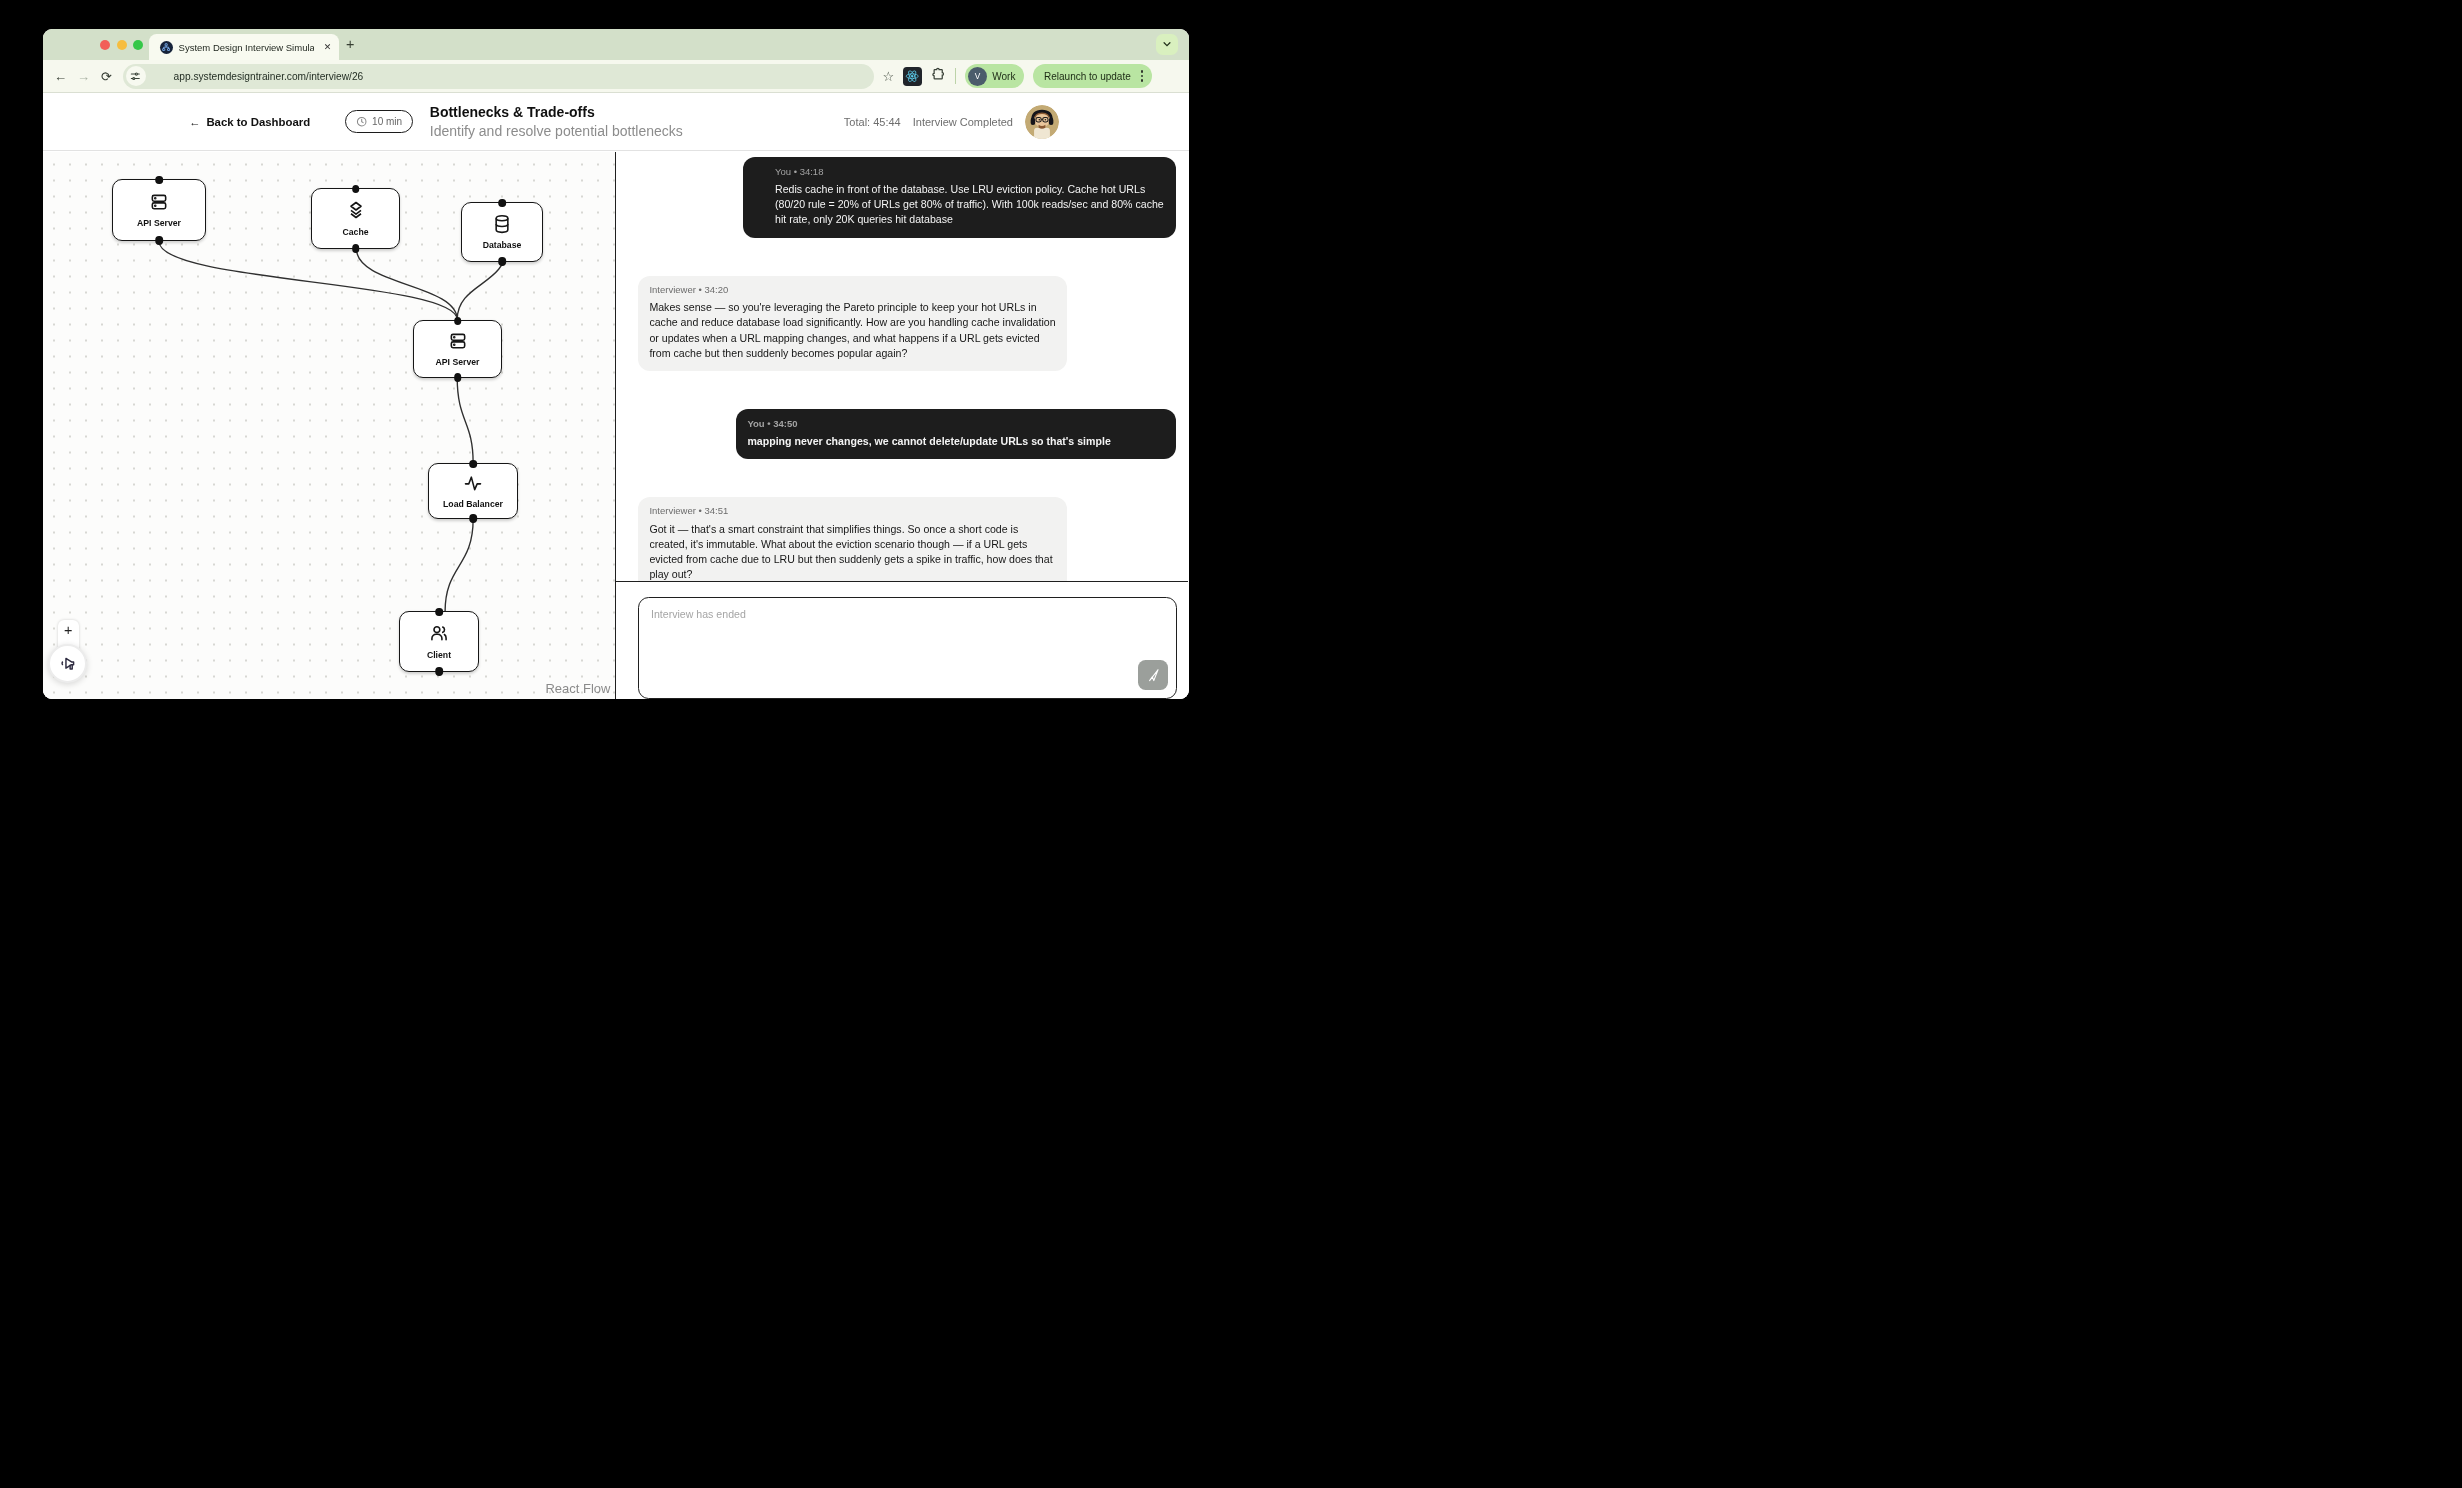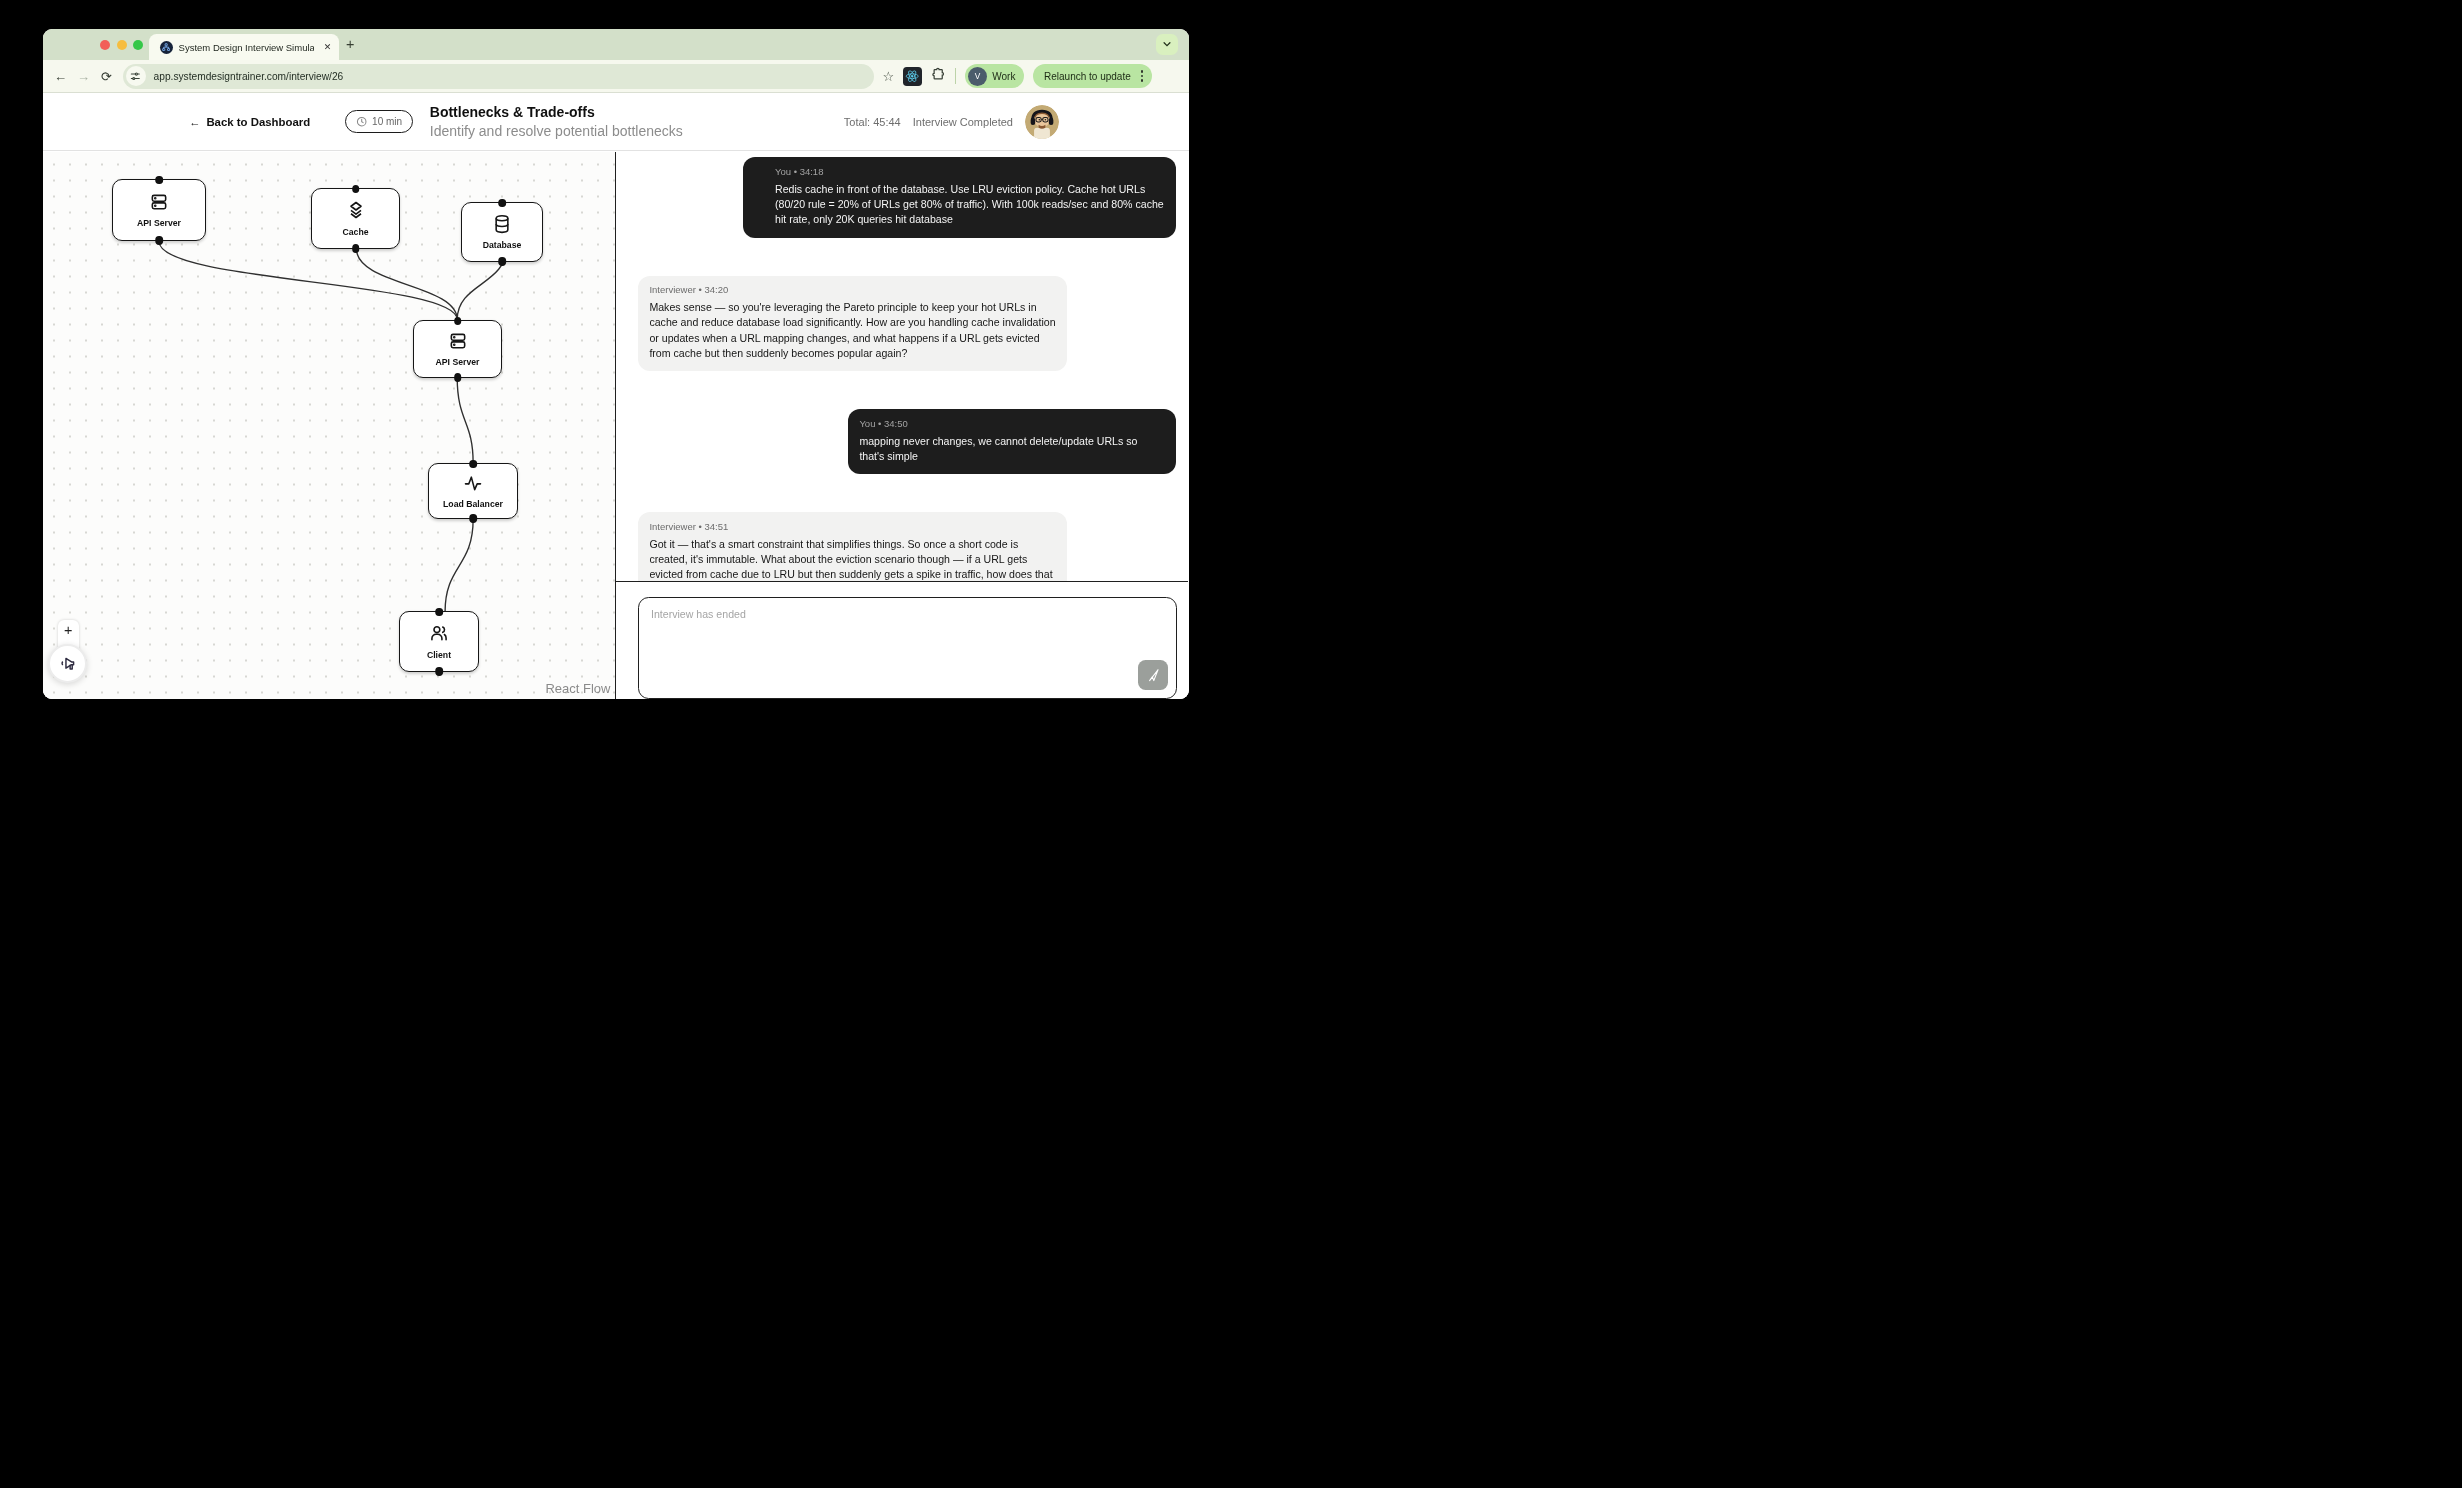--- a/index.html
+++ b/index.html
@@ -13,21 +13,21 @@
   .tab { position:absolute; left:106px; top:5.3px; width:190px; height:26px; background:#f8faf0; border-radius:7.6px 7.6px 0 0; display:flex; align-items:center; padding:0 7.6px 0 10.6px; }
   .favicon { width:13px; height:13px; border-radius:50%; background:#16233a; display:flex; align-items:center; justify-content:center; flex:0 0 auto; }
   .tab-title { margin-left:6px; font-size:9.5px; color:#1d241c; white-space:nowrap; overflow:hidden; width:135px; }
   .tab-close { margin-left:auto; font-size:9px; color:#333; cursor:default; }
   .newtab { position:absolute; left:303px; top:7.6px; font-size:14.4px; color:#384034; line-height:1; }
   .strip-chevron { position:absolute; right:11.4px; top:4.5px; width:22px; height:21px; border-radius:6.8px; background:#d9f0bf; display:flex; align-items:center; justify-content:center; }
 
   .toolbar { position:absolute; left:0; top:31px; width:100%; height:33px; background:#f6f8ee; border-bottom:0.8px solid #dadfd2; display:flex; align-items:center; }
   .nav-ic { font-size:13px; color:#323a30; width:23px; text-align:center; }
   .nav-ic.disabled { color:#a9b2a3; }
-  .addressbar { margin-left:4.5px; width:751px; height:25px; background:#dfe8d6; border-radius:13px; display:flex; align-items:center; padding:0 9px 0 3px; }
+  .addressbar { margin-left:4.5px; width:751px; height:25px; background:#dfe8d6; border-radius:13px; display:flex; align-items:center; padding:0 9px 0 3px;gap:20px; }
   .tune-circle { width:20.5px; height:20.5px; border-radius:50%; background:#f7f9f0; display:flex; align-items:center; justify-content:center; }
   .url { margin-left:7.6px; font-size:10.2px; color:#1f2a20; white-space:nowrap; }
   .tb-right { display:flex; align-items:center; margin-left:9px; gap:9px; }
   .star { font-size:13px; color:#404a3e; }
   .react-ic { width:19px; height:19px; border-radius:3.8px; background:#20242a; display:flex; align-items:center; justify-content:center; }
   .tb-sep { width:0.8px; height:16.7px; background:#bcd3a8; }
   .pill { height:24px; background:#b9e5a2; border-radius:12px; display:flex; align-items:center; font-size:10px; color:#1c2a14; }
   .work-pill { padding:0 9px 0 3px; gap:5.3px; }
   .profile-circle { width:19px; height:19px; border-radius:50%; background:#4b5c6b; color:#fff; font-size:8.3px; display:flex; align-items:center; justify-content:center; }
   .relaunch-pill { padding:0 6px 0 10.6px; gap:6.8px; }
@@ -283,21 +283,21 @@
             <div class="msg-body">Redis cache in front of the database. Use LRU eviction policy. Cache hot URLs (80/20 rule = 20% of URLs get 80% of traffic). With 100k reads/sec and 80% cache hit rate, only 20K queries hit database</div>
           </div>
 
           <div class="msg from-interviewer" style="width:429px;">
             <div class="msg-meta">
               <span>Interviewer</span> <span>•</span> <span>34:20</span>
             </div>
             <div class="msg-body">Makes sense — so you're leveraging the Pareto principle to keep your hot URLs in cache and reduce database load significantly. How are you handling cache invalidation or updates when a URL mapping changes, and what happens if a URL gets evicted from cache but then suddenly becomes popular again?</div>
           </div>
 
-          <div class="msg from-you" style="width:328px;">
+          <div class="msg from-you" style="width:440px;font-weight:bold;">
             <div class="msg-meta">
               <span>You</span> <span>•</span> <span>34:50</span>
             </div>
             <div class="msg-body">mapping never changes, we cannot delete/update URLs so that's simple</div>
           </div>
 
           <div class="msg from-interviewer" style="width:429px;">
             <div class="msg-meta">
               <span>Interviewer</span> <span>•</span> <span>34:51</span>
             </div>

